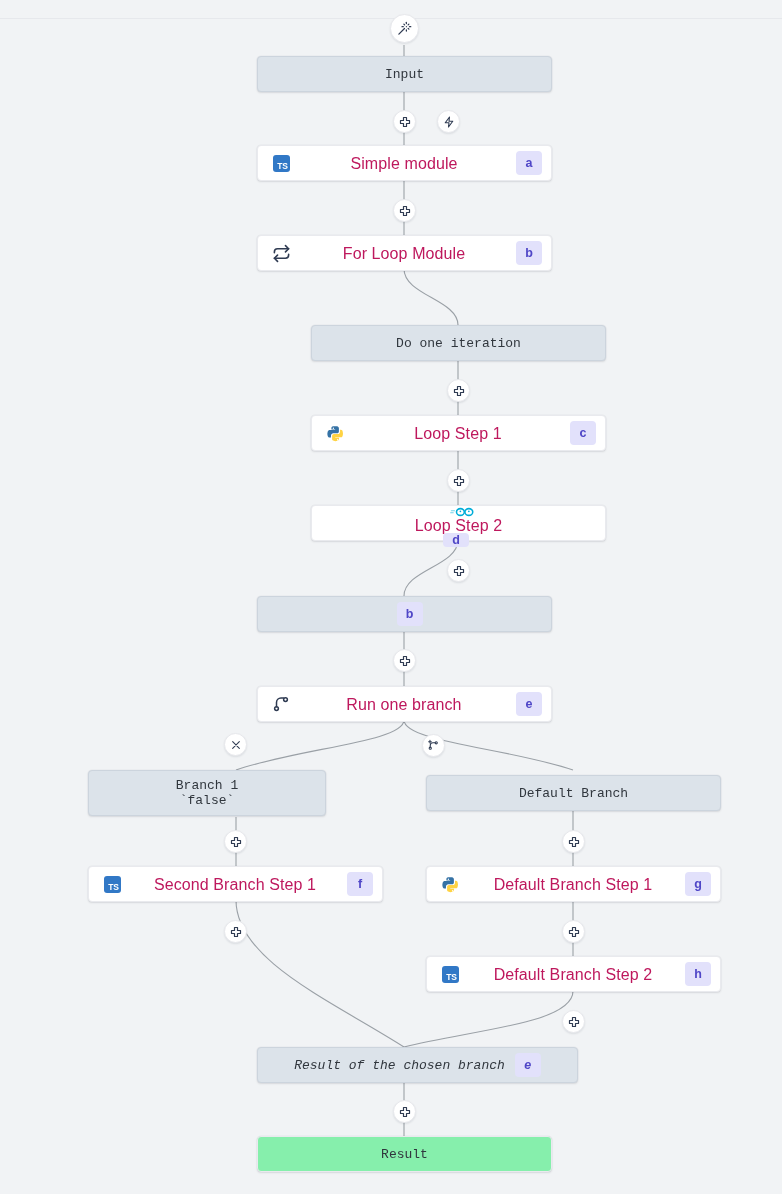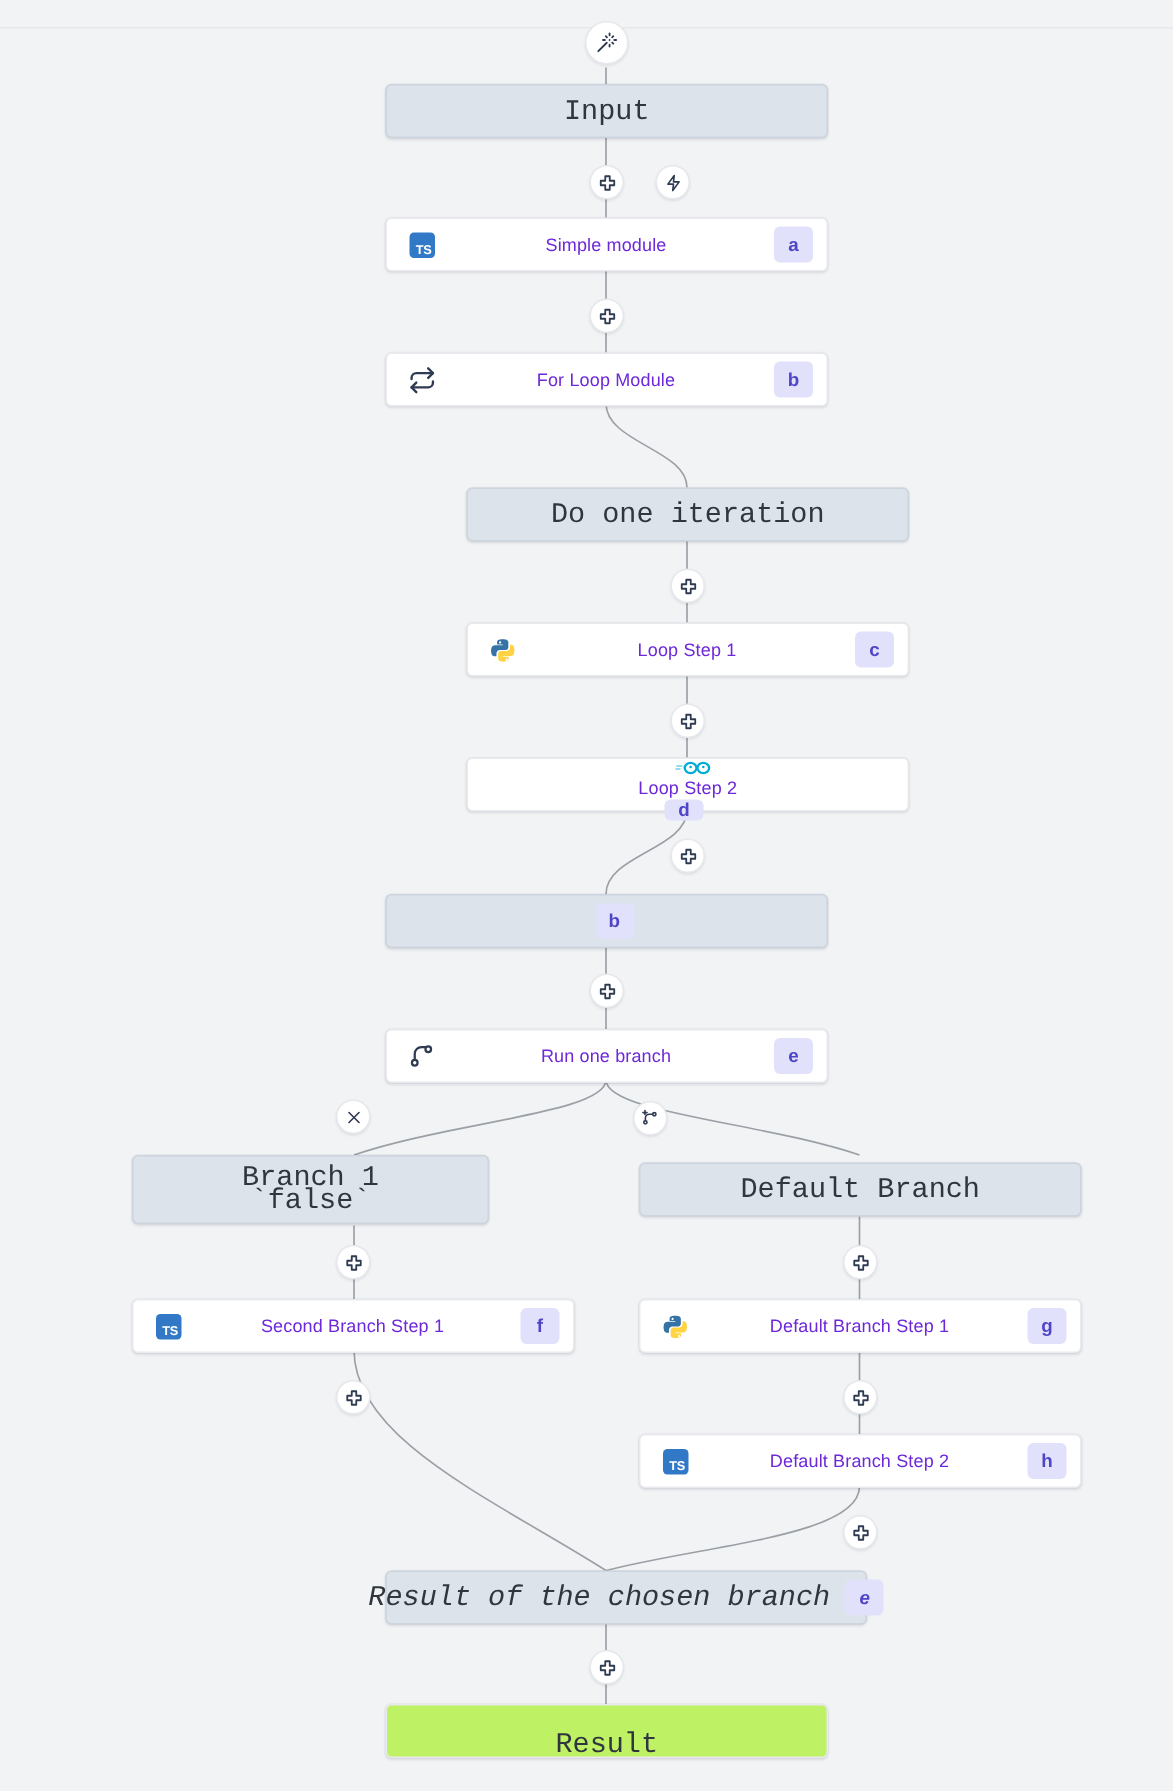--- a/index.html
+++ b/index.html
@@ -26,38 +26,37 @@
   }
   .node.module{
     background:#ffffff;
     border:1px solid #e9eaee;
   }
   .node.virtual{
     background:#dce3ea;
     border:1px solid #ccd4dd;
   }
   .node.result{
-    background:#bef264;
+    background:#86efac;
     border:1px solid #e9eaee;
-    align-items:flex-end;
   }
   .node.tall{height:46px;}
 
   .n-label{
     flex:1;
     text-align:center;
-    font-size:12px;
-    color:#6d28d9;
+    font-size:16px;
+    color:#be185d;
     letter-spacing:.1px;
     white-space:pre-line;
     line-height:15px;
   }
   .virtual .n-label, .result .n-label{
     font-family:"Liberation Mono","DejaVu Sans Mono",monospace;
-    font-size:19px;
+    font-size:13px;
     color:#30363d;
     letter-spacing:0px;
   }
 
   .n-icon{
     width:30px;min-width:30px;height:22px;
     margin-left:8px;
     display:flex;align-items:center;justify-content:center;
   }
 

